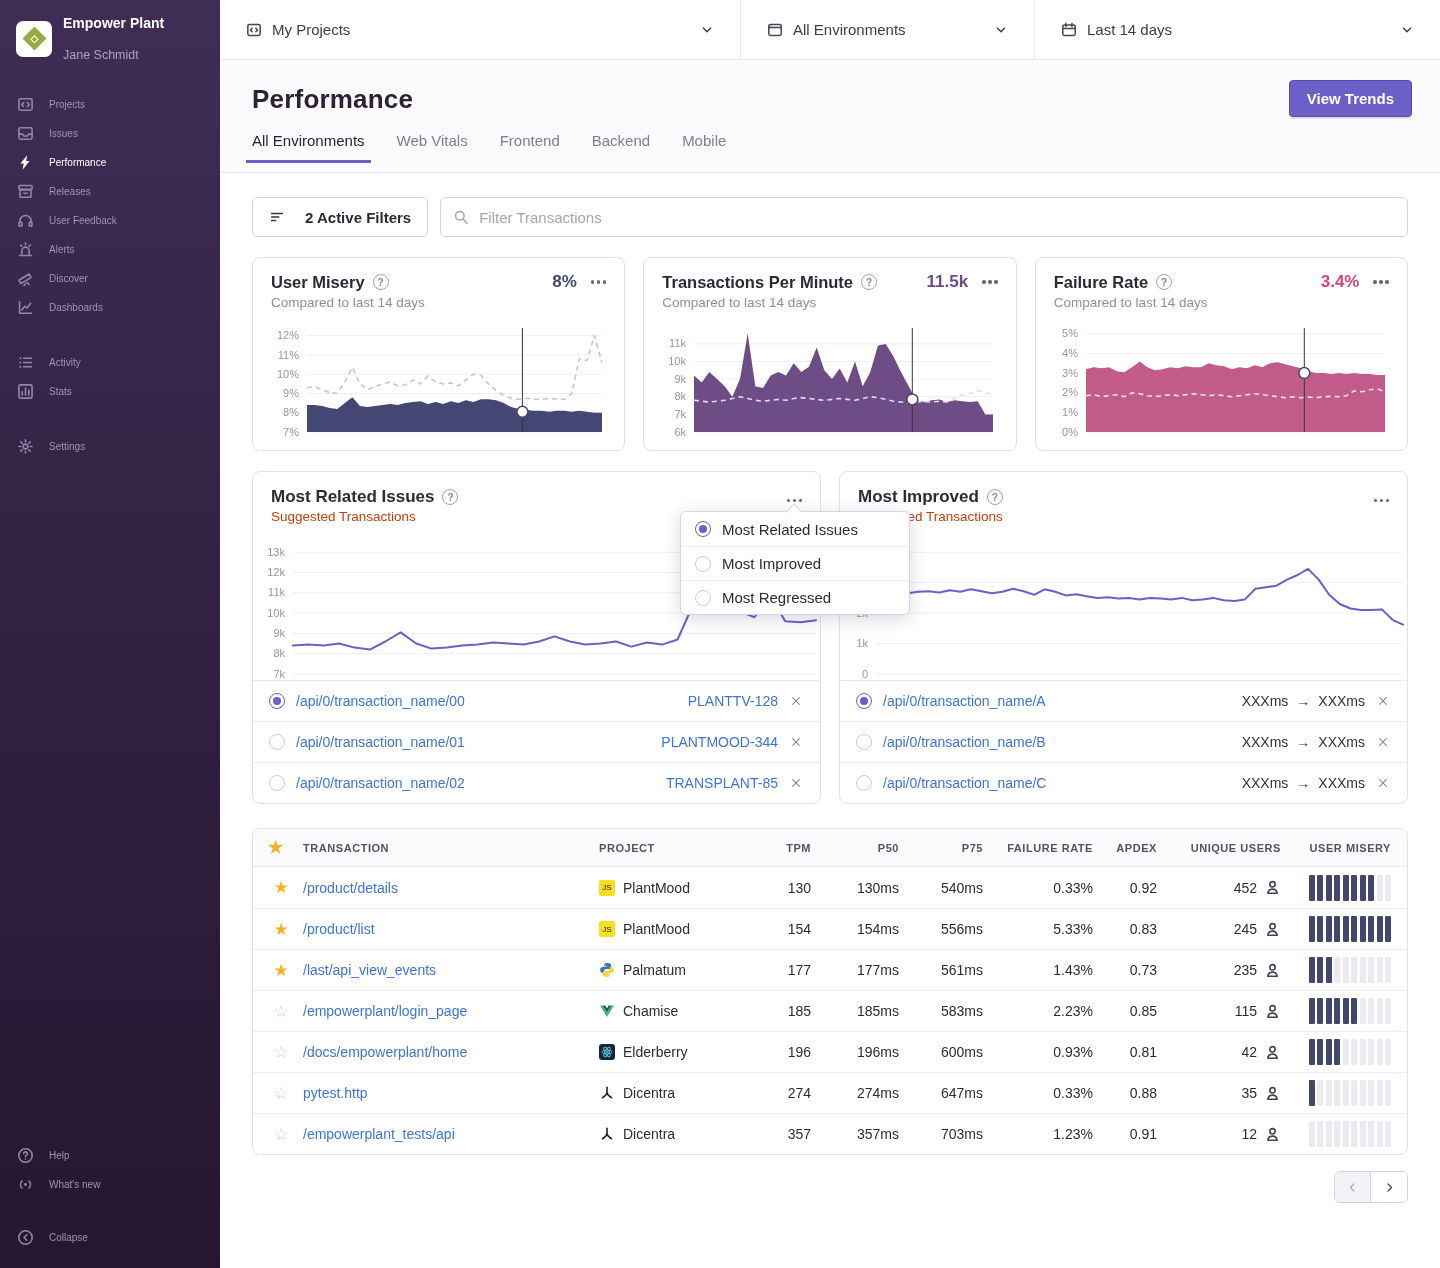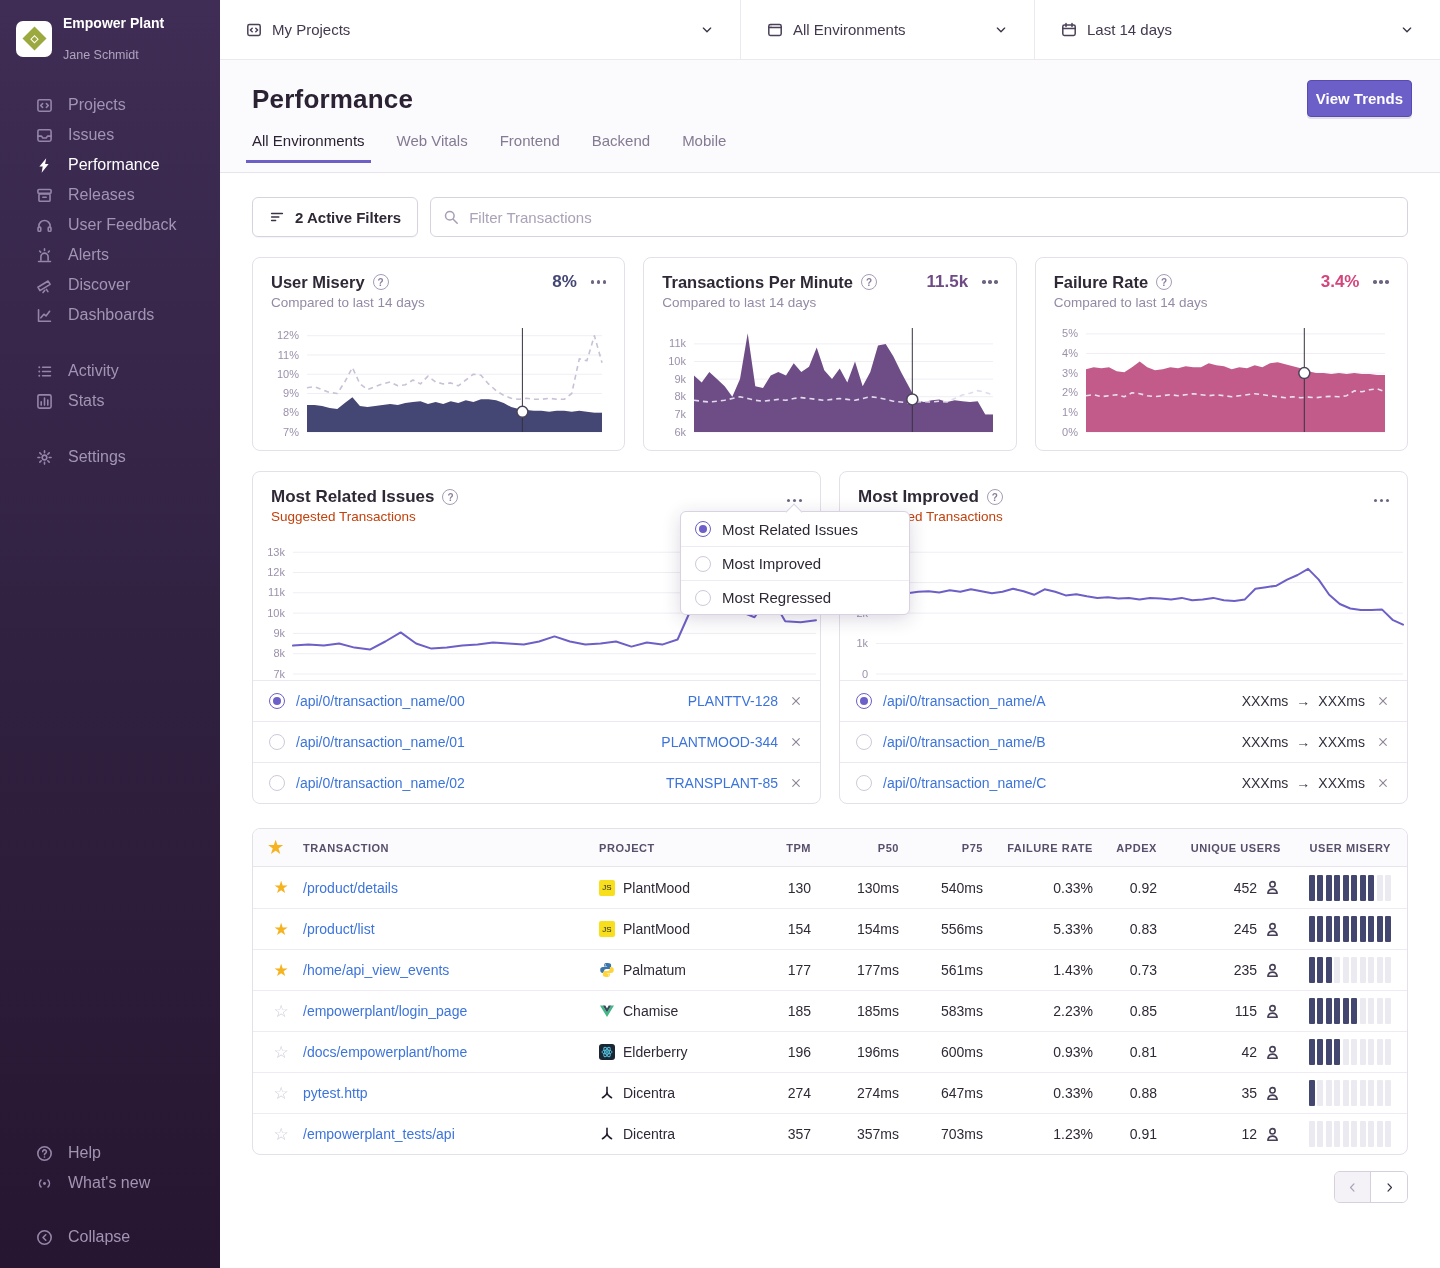--- a/index.html
+++ b/index.html
@@ -8,21 +8,21 @@
 
   
   .sidebar { position:relative; width:220px; flex:0 0 220px; background:linear-gradient(180deg,#3f2d55 0%,#30203f 55%,#271631 100%); color:#a79ab8; }
   .org { display:flex; align-items:center; gap:11px; padding:15px 16px 10px 16px; cursor:pointer; }
   .logo { width:36px; height:36px; background:#fff; border-radius:7px; display:flex; align-items:center; justify-content:center; }
   .logo-diamond { width:17px; height:17px; background:#9ba93e; transform:rotate(45deg); display:flex; align-items:center; justify-content:center; }
   .logo-diamond span { display:block; width:6px; height:6px; border:1.5px solid #fff; }
   .org-name { color:#fff; font-weight:bold; font-size:14px; line-height:17px; }
   .org-user { color:#b0a3bd; font-size:12.5px; margin-top:16px; }
   .nav { margin-top:18px; }
-  .nav-item { display:flex; align-items:center; gap:15px; padding:6px 0 6px 36px; font-size:16px; color:#a294b3; cursor:pointer; }
+  .nav-item { display:flex; align-items:center; gap:15px; padding:6px 0 6px 17px; font-size:10px; color:#a294b3; cursor:pointer; }
   .nav-item.group-start { margin-top:26px; }
   .nav-item.active { color:#fff; }
   .nav-item .icn { color:#9585a8; }
   .nav-item.active .icn { color:#fff; }
   .side-footer { position:absolute; left:0; right:0; bottom:16px; }
   .side-footer .nav-item.collapse { margin-top:24px; }
   .icn { display:inline-flex; }
   .icn svg { width:17px; height:17px; display:block; }
   .icn16 svg { width:16px; height:16px; }
 
@@ -34,30 +34,30 @@
   .tb-trigger .icn { color:#4a4157; }
   .tb-label { margin-left:10px; font-size:15px; font-weight:500; color:#43394f; }
   .tb-chev { margin-left:auto; color:#3a3346; display:inline-flex; }
   .tb-chev svg { width:14px; height:14px; }
   .tb-projects { width:520px; }
   .tb-env { width:294px; border-left:1px solid #ece7f1; }
   .tb-date { flex:1; border-left:1px solid #ece7f1; }
 
   .page-head { position:relative; background:#fbfafc; border-bottom:1px solid #e8e3ed; padding:0 32px; flex:0 0 113px; }
   .page-title { padding-top:24px; font-size:26px; font-weight:600; color:#2b2233; letter-spacing:.2px; }
-  .view-trends { position:absolute; top:20px; right:28px; background:#6c5fc7; border:1px solid #574ab2; color:#fff; font-size:15px; font-weight:600; font-family:inherit; padding:9px 8px; border-radius:4px; cursor:pointer; box-shadow:0 2px 0 rgba(45,30,70,.12); }
+  .view-trends { position:absolute; top:20px; right:28px; background:#6c5fc7; border:1px solid #574ab2; color:#fff; font-size:15px; font-weight:600; font-family:inherit; padding:9px 17px; border-radius:4px; cursor:pointer; box-shadow:0 2px 0 rgba(45,30,70,.12); }
   .tabs { display:flex; gap:32px; margin-top:17px; }
   .tab { font-size:15px; color:#857a93; padding:0 6px 11px 6px; margin:0 -6px; border-bottom:3px solid transparent; cursor:pointer; white-space:nowrap; }
   .tab.active { color:#2b2233; border-bottom-color:#6c5fc7; }
 
   .content { flex:1; padding:24px 32px 0 32px; background:#fff; min-height:0; }
 
   
   .filter-row { display:flex; gap:12px; }
-  .btn-filters { display:flex; align-items:center; gap:10px; height:40px; padding:0 16px; background:#fff; border:1px solid #d8d2e0; border-radius:6px; font-size:15px; font-weight:700; color:#2f2936; font-family:inherit; cursor:pointer; box-shadow:0 1px 1px rgba(40,30,60,.04); }
+  .btn-filters { display:flex; align-items:center; gap:20px; height:40px; padding:0 16px; background:#fff; border:1px solid #d8d2e0; border-radius:6px; font-size:15px; font-weight:700; color:#2f2936; font-family:inherit; cursor:pointer; box-shadow:0 1px 1px rgba(40,30,60,.04); }
   .btn-filters .icn { color:#3a3346; }
   .search-wrap { flex:1; position:relative; }
   .search-wrap .icn { position:absolute; left:13px; top:12px; color:#a79fb3; }
   .search-input { width:100%; height:40px; border:1px solid #d8d2e0; border-radius:6px; padding:0 24px 0 38px; font-size:15px; font-family:inherit; color:#2f2936; background:#fff; }
   .search-input::placeholder { color:#aaa2b6; }
 
   
   .cards-row { display:flex; gap:18px; margin-top:20px; }
   .card { flex:1; border:1px solid #e4dfe9; border-radius:8px; padding:14px 18px 12px 14px; background:#fff; min-width:0; }
   .card-head { display:flex; align-items:center; padding-left:4px; }
@@ -695,21 +695,21 @@
                   <i class="on"></i>
                   <i class="on"></i>
                 </span>
               </div>
   </div>
             <div class="tbl-grid tbl-row">
     <div class="td center">
                 <button class="star">★</button>
               </div>
     <div class="td">
-                <a class="tlink">/home/api_view_events</a>
+                <a class="tlink">/last/api_view_events</a>
               </div>
     <div class="td">
                 <span class="proj">
                   <span class="pi">
                     <svg viewBox="0 0 16 16">
                       <path fill="#3a76ab" d="M7.9 1C6.2 1 5 1.6 5 2.9v1.5h3.1v.7H3.9C2.3 5.1 1.2 6 1.2 8s1.1 2.9 2.7 2.9h1.2V9.2c0-1.2 1-2.1 2.2-2.1h3c1 0 1.8-.8 1.8-1.8V2.9C12.1 1.7 10.6 1 8.9 1z"></path>
                       <circle fill="#fff" cx="6.2" cy="2.9" r="0.65"></circle>
                       <path fill="#ffd43b" d="M8.1 15c1.7 0 2.9-.6 2.9-1.9v-1.5H7.9v-.7h4.2c1.6 0 2.7-.9 2.7-2.9s-1.1-2.9-2.7-2.9h-1.2v1.7c0 1.2-1 2.1-2.2 2.1h-3c-1 0-1.8.8-1.8 1.8v2.4C3.9 14.3 5.4 15 7.1 15z"></path>
                       <circle fill="#fff" cx="9.8" cy="13.1" r="0.65"></circle>
                     </svg>

